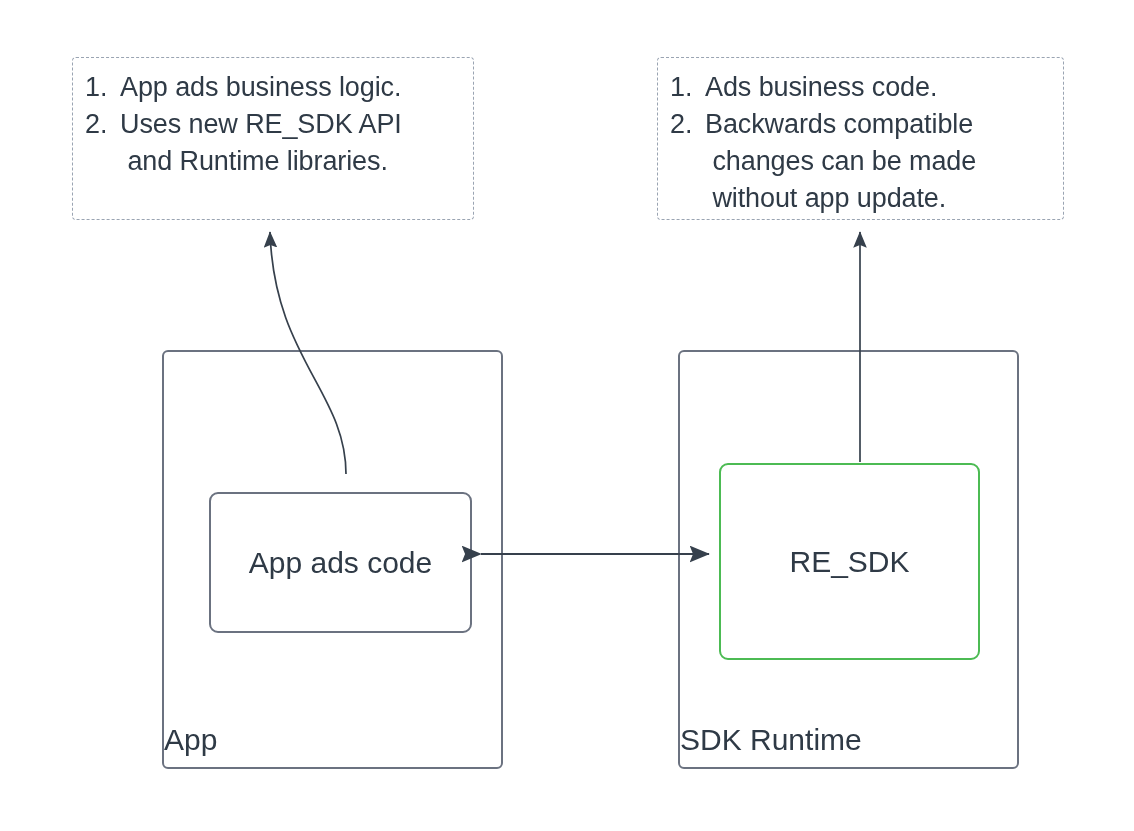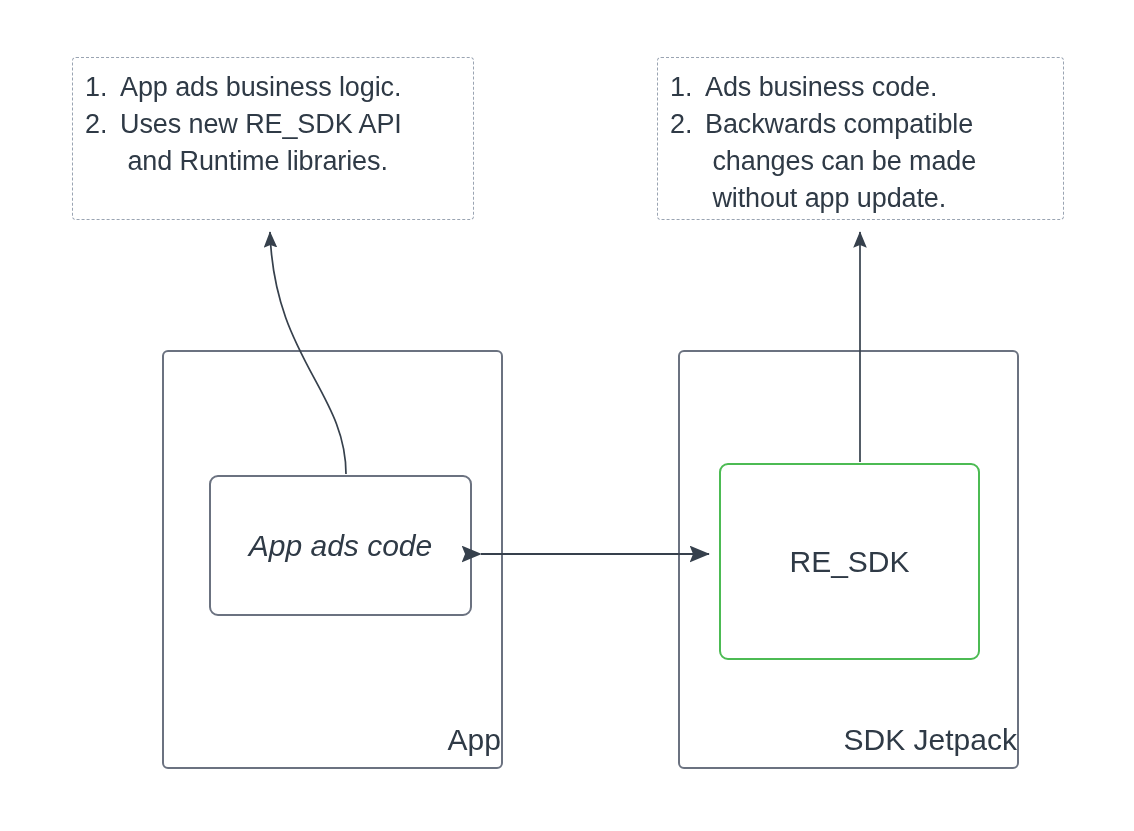--- a/index.html
+++ b/index.html
@@ -60,21 +60,21 @@
     background: #ffffff;
   }
   #app-container     { left: 162px; top: 350px; width: 341px; height: 419px; }
   #runtime-container { left: 678px; top: 350px; width: 341px; height: 419px; }
 
   .container-label {
     position: absolute;
     left: 0;
     right: 0;
     bottom: 8px;
-    text-align: right;
+    text-align: left;
     color: #2f3a46;
     font-size: 30px;
     line-height: 38px;
     margin-top: 32px;
   }
 
   
   .inner-box {
     position: absolute;
     box-sizing: border-box;
@@ -83,23 +83,22 @@
     display: flex;
     align-items: center;
     justify-content: center;
   }
   .inner-label {
     color: #2f3a46;
     font-size: 30px;
     line-height: 38px;
   }
   #app-ads-code {
-    left: 209px; top: 475px; width: 263px; height: 141px;
+    left: 209px; top: 492px; width: 263px; height: 141px;
     border: 2px solid #6b7280;
-    font-style: italic;
   }
   #re-sdk {
     left: 719px; top: 463px; width: 261px; height: 197px;
     border: 2.4px solid #4cbb53;
     text-align: center;
   }
 
   
   #connectors {
     position: absolute;
@@ -138,21 +137,21 @@
  changes can be made
  without app update.</span>
     </div>
   </div>
 
   <div id="app-container" class="container-box">
     <div class="container-label">App</div>
   </div>
 
   <div id="runtime-container" class="container-box">
-    <div class="container-label">SDK Jetpack</div>
+    <div class="container-label">SDK Runtime</div>
   </div>
 
   <div id="app-ads-code" class="inner-box">
     <span class="inner-label">App ads code</span>
   </div>
 
   <div id="re-sdk" class="inner-box">
     <span class="inner-label">RE_SDK</span>
   </div>
 

